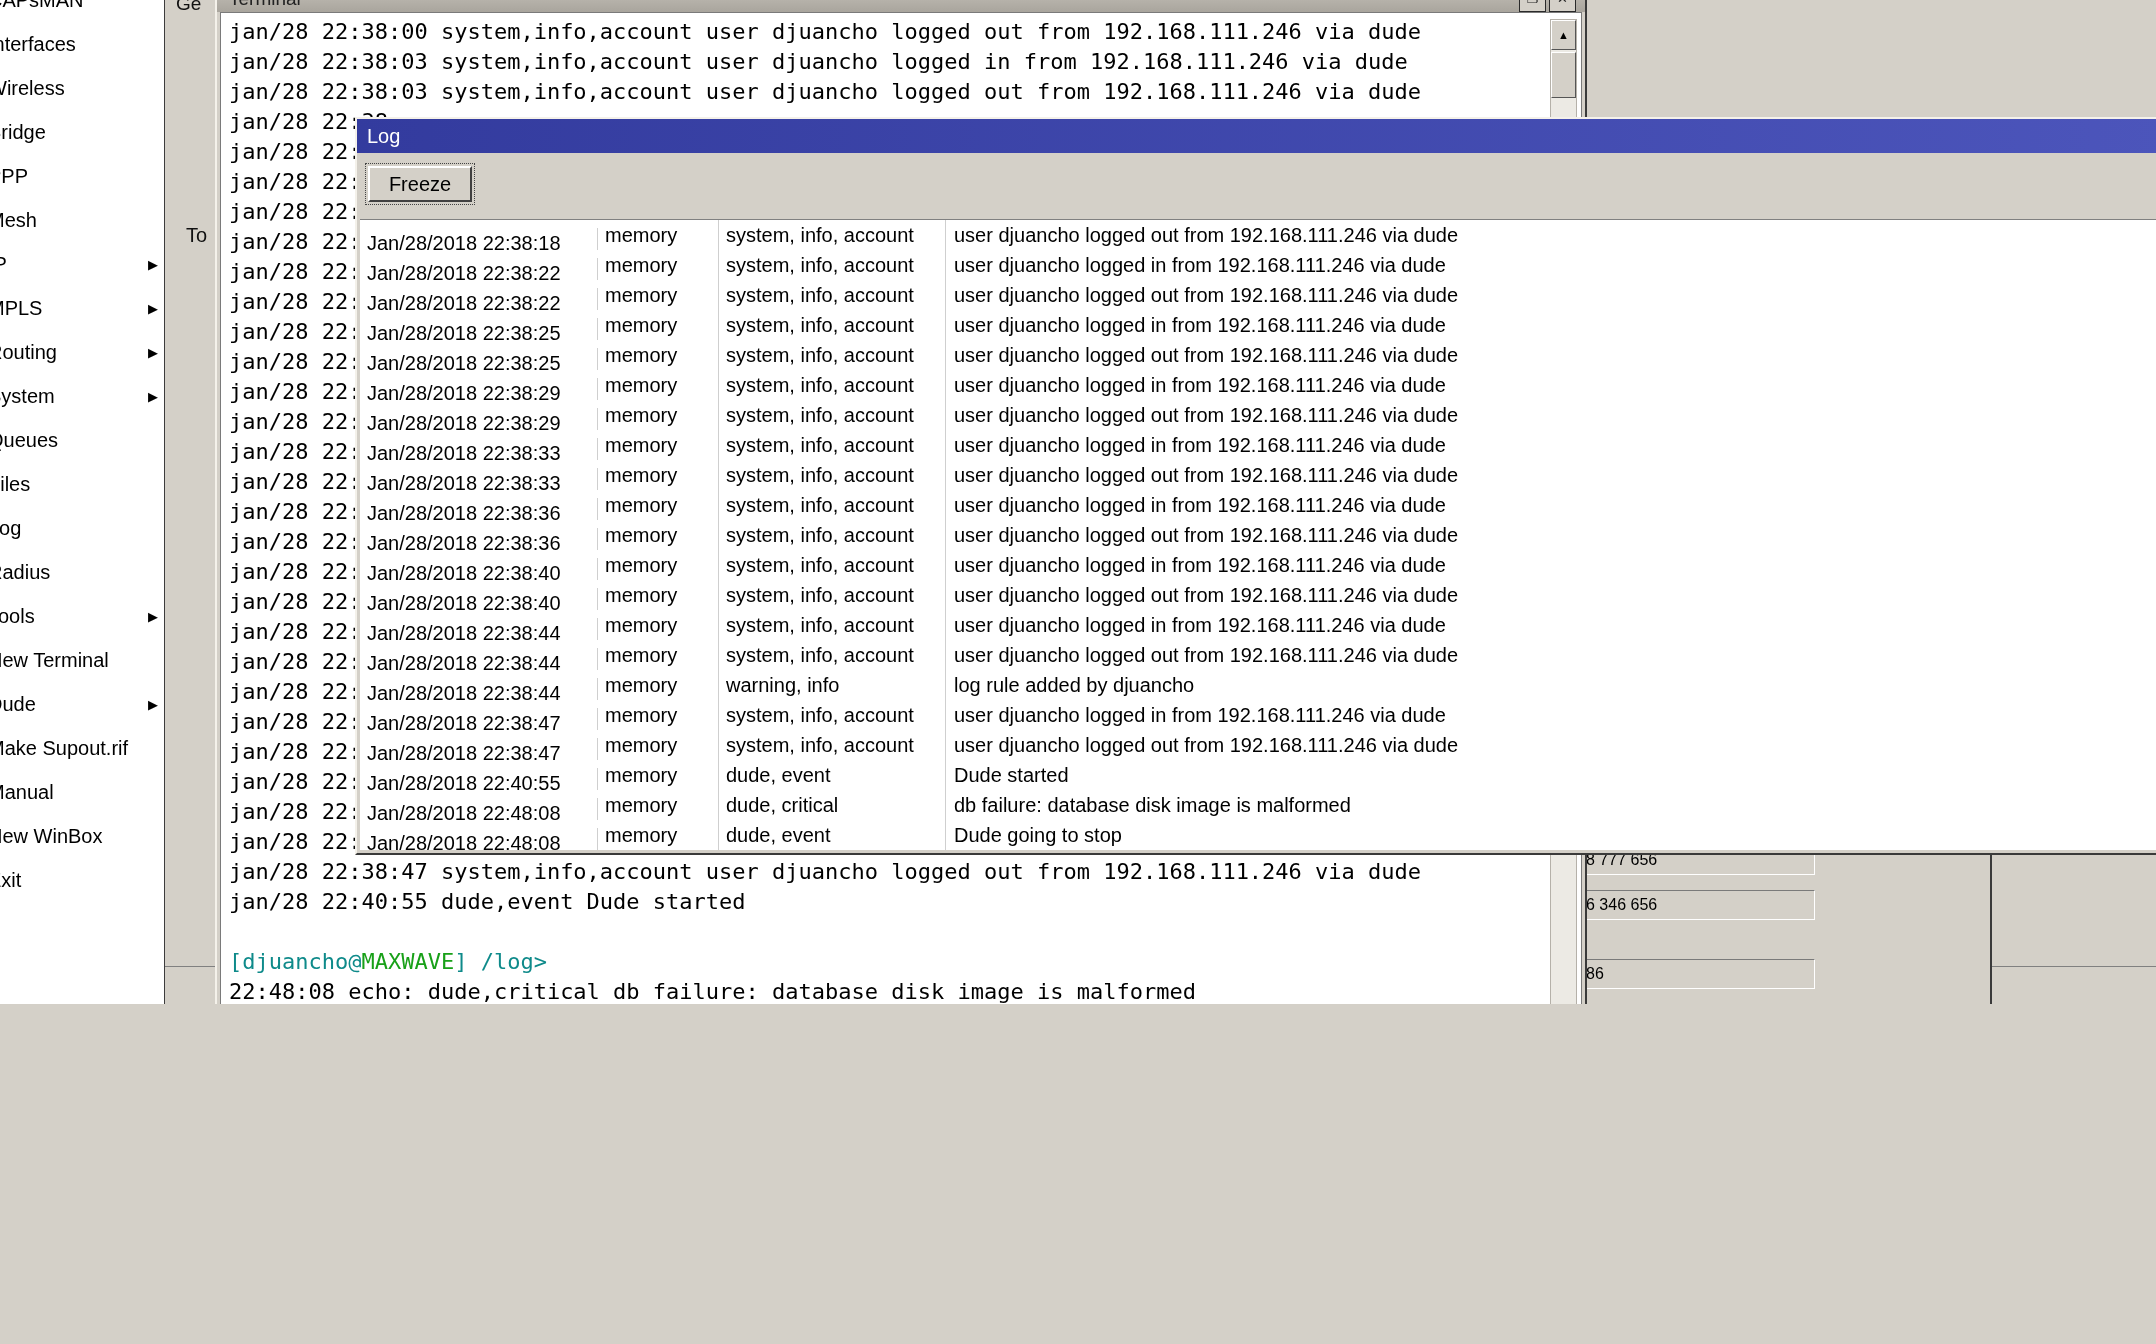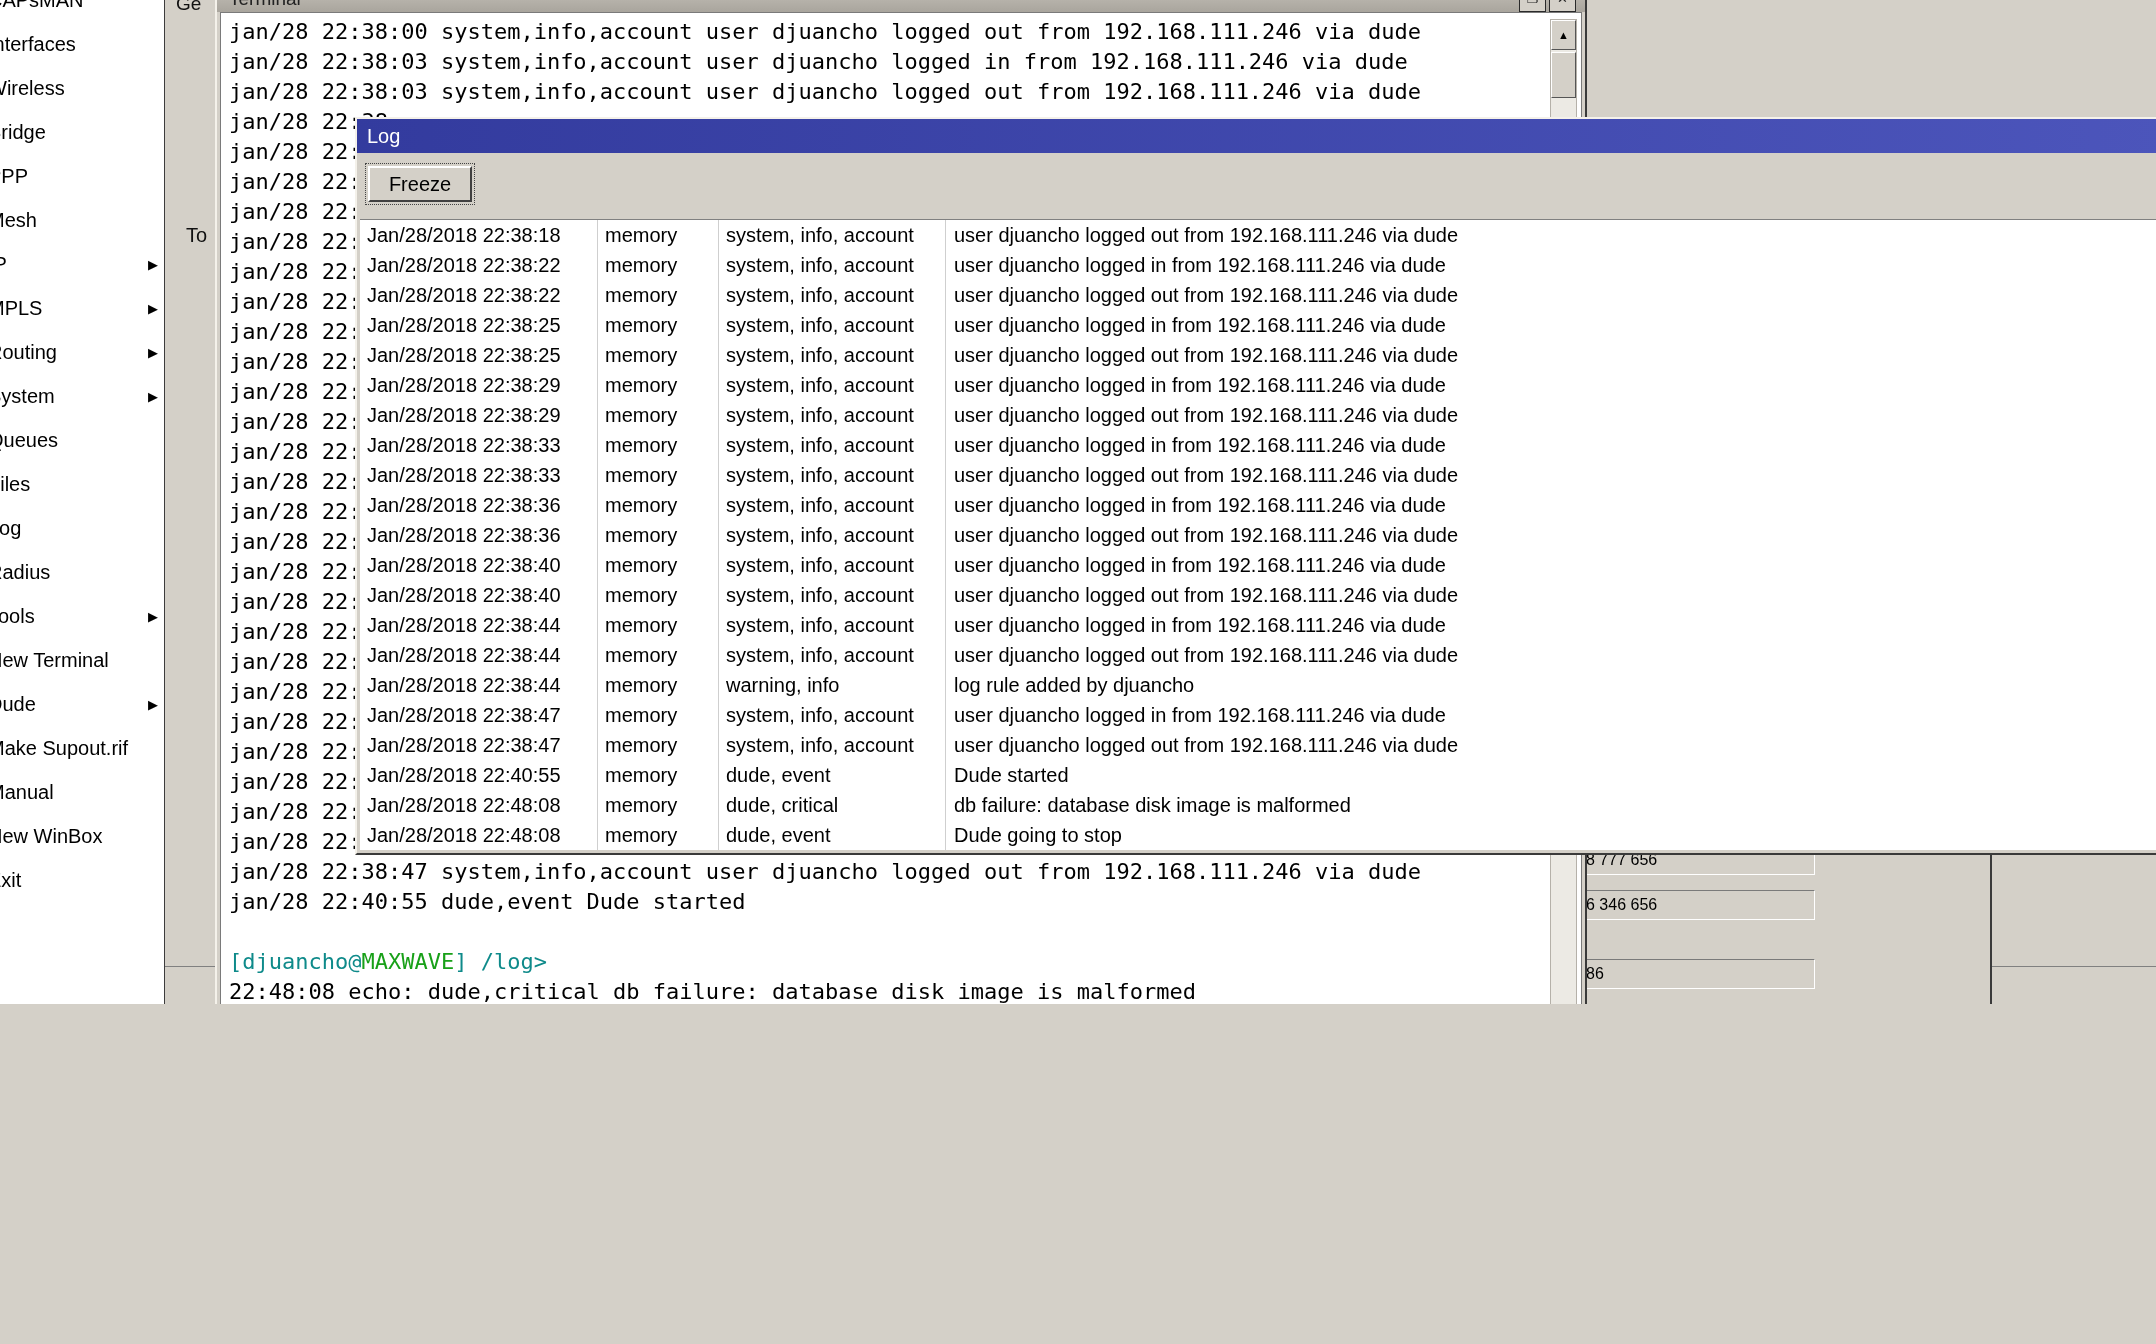--- a/index.html
+++ b/index.html
@@ -49,21 +49,21 @@
   #log-titlebar { height:34px; background:linear-gradient(90deg,#333b9e,#4c55bb); color:#fff;
                   font-size:20px; display:flex; align-items:center; padding-left:10px; }
   #log-toolbar { height:66px; position:relative; }
   .freeze-wrap { position:absolute; left:8px; top:10px; border:1px dotted #444; padding:2px; }
   #freeze-btn { display:block; width:104px; height:36px; background:#d4d0c8; border:2px solid;
                 border-color:#fff #404040 #404040 #fff; font-size:20px; font-family:inherit; color:#000; }
   #log-table { position:absolute; left:3px; right:3px; top:100px; bottom:3px; background:#fff;
                border-top:1px solid #808080; overflow:hidden; }
   .log-row { display:flex; height:30px; line-height:30px; font-size:20px; white-space:nowrap; }
   .lc { overflow:hidden; flex-shrink:0; }
-  .lc-time   { width:238px; padding-left:7px; border-right:1px solid #cfcfcf; }
+  .lc-time   { width:238px; padding-left:7px; border-right:1px solid #cfcfcf;margin-top:8px; }
   .lc-buffer { width:121px; padding-left:7px; border-right:1px solid #cfcfcf; }
   .lc-topics { width:227px; padding-left:7px; border-right:1px solid #cfcfcf; }
   .lc-msg    { flex:1 1 auto; padding-left:8px; }
 
   
   #win-a { left:1265px; top:580px; width:727px; height:590px; z-index:2; }
   .fieldlabel { position:absolute; left:105px; width:190px; text-align:right; font-size:20px; line-height:30px; white-space:nowrap; }
   .fieldbox { position:absolute; left:300px; width:248px; height:30px; background:#d4d0c8; border:1px solid;
               border-color:#7a7a7a #fff #fff #7a7a7a; font-size:16px; line-height:28px; padding-left:18px;
               white-space:nowrap; overflow:hidden; }

